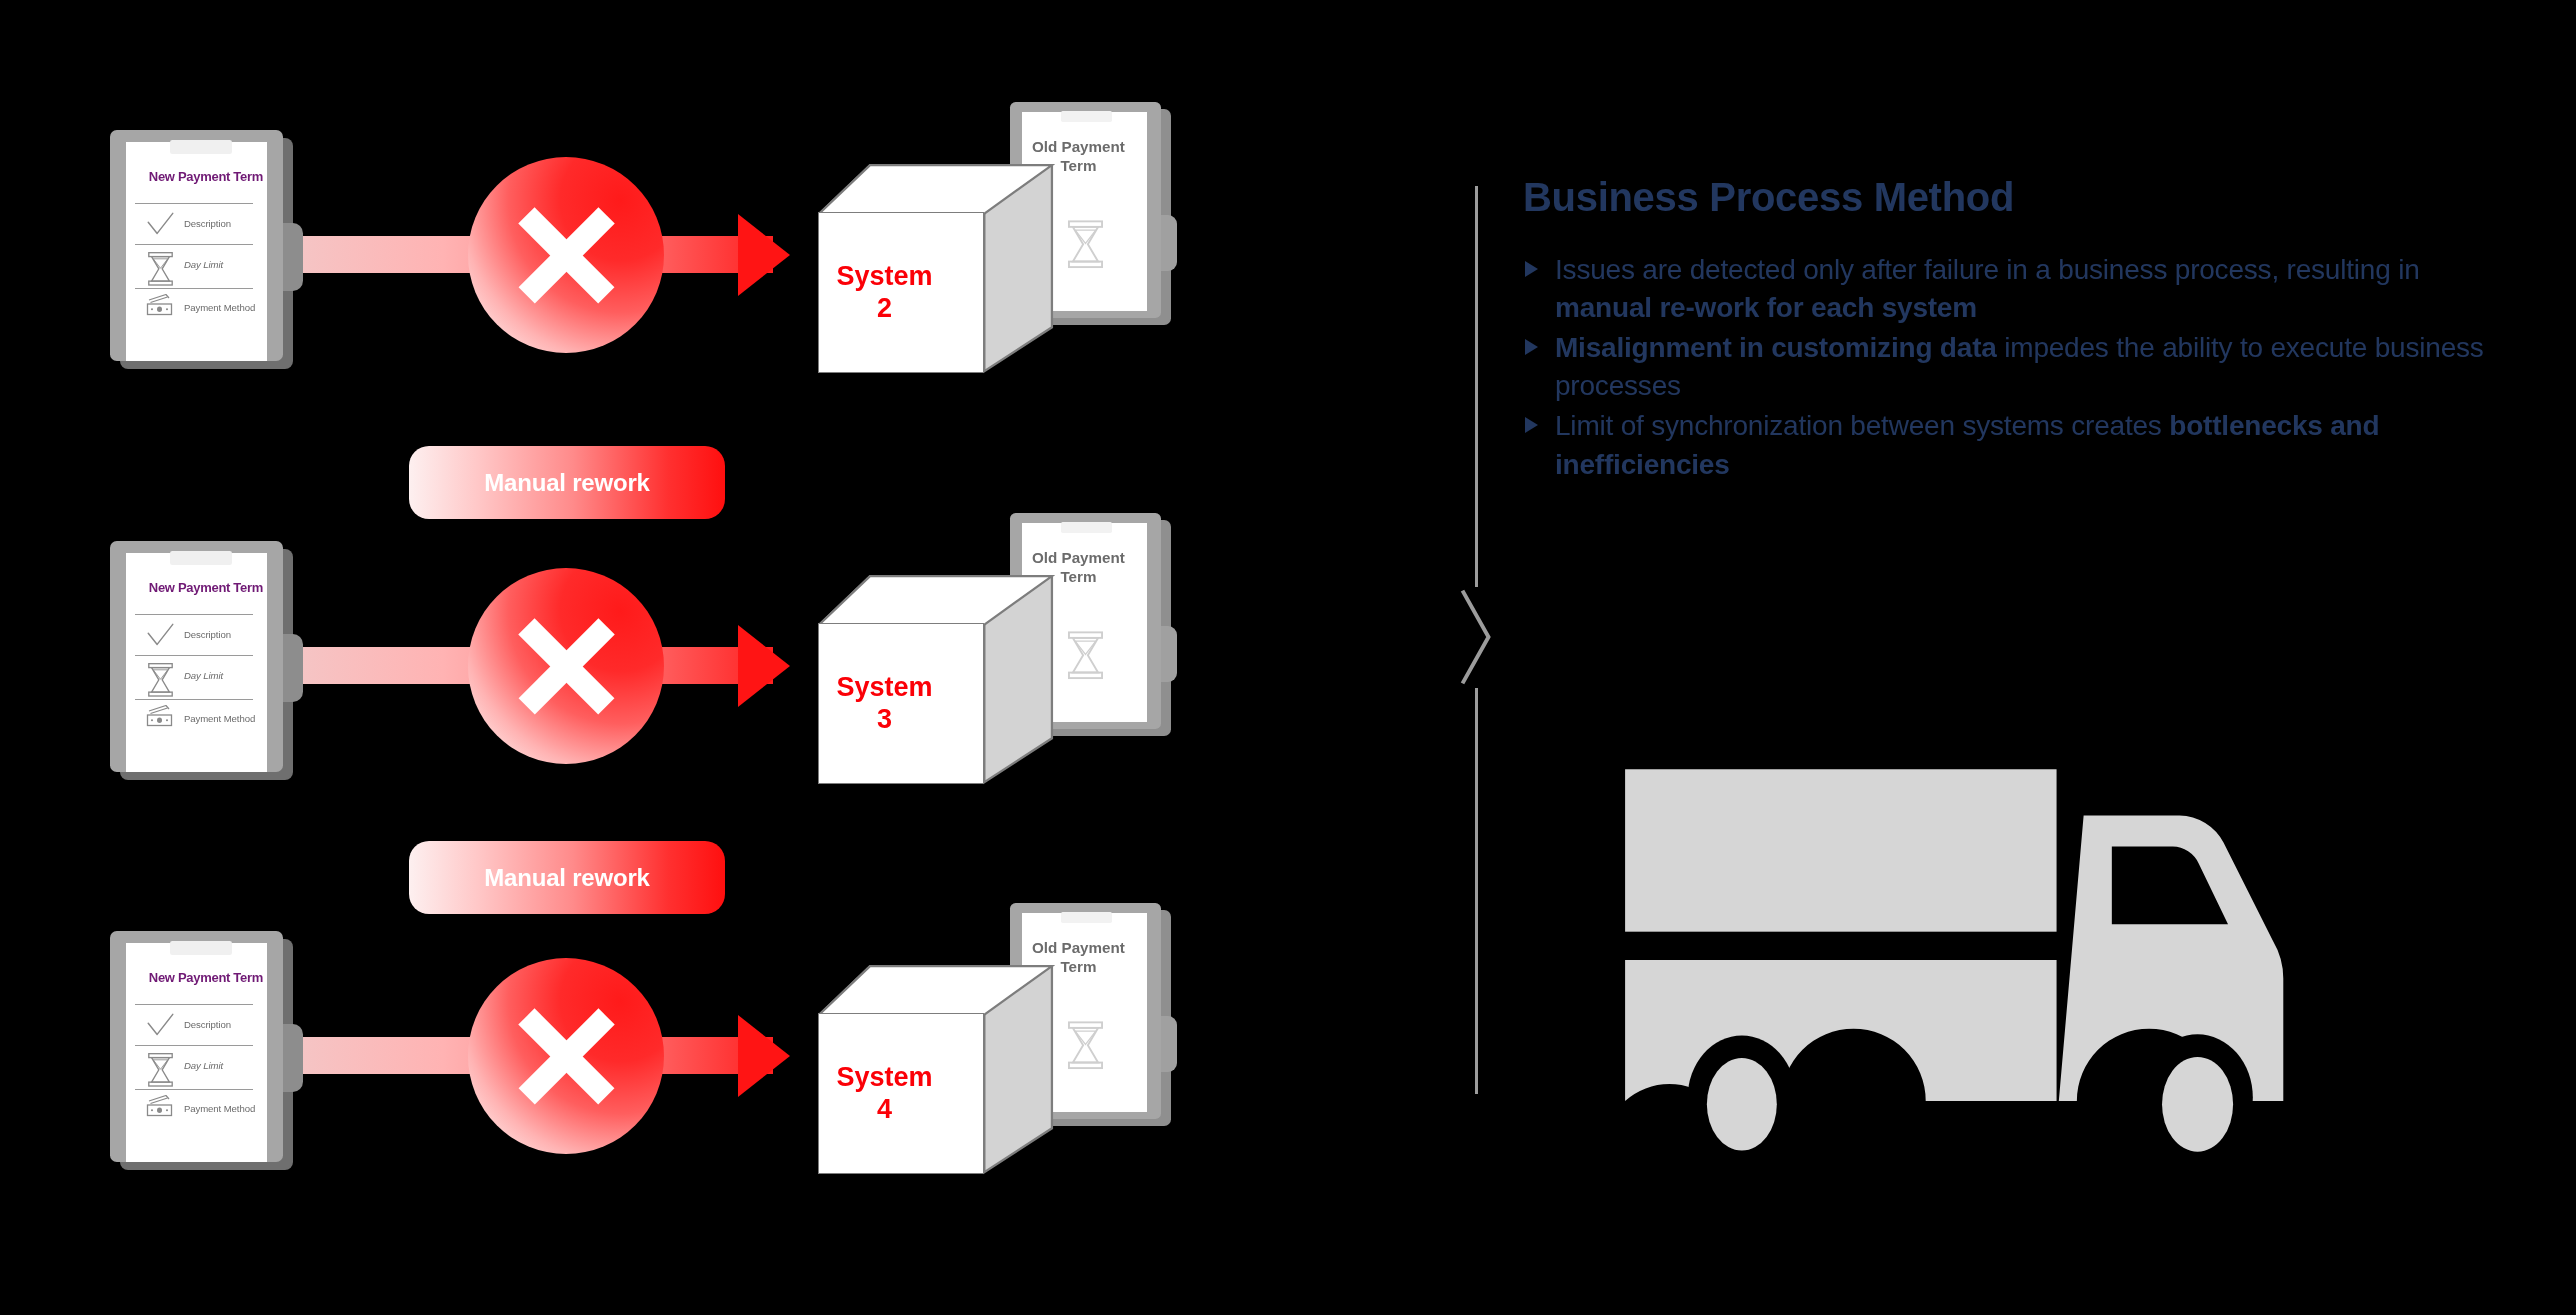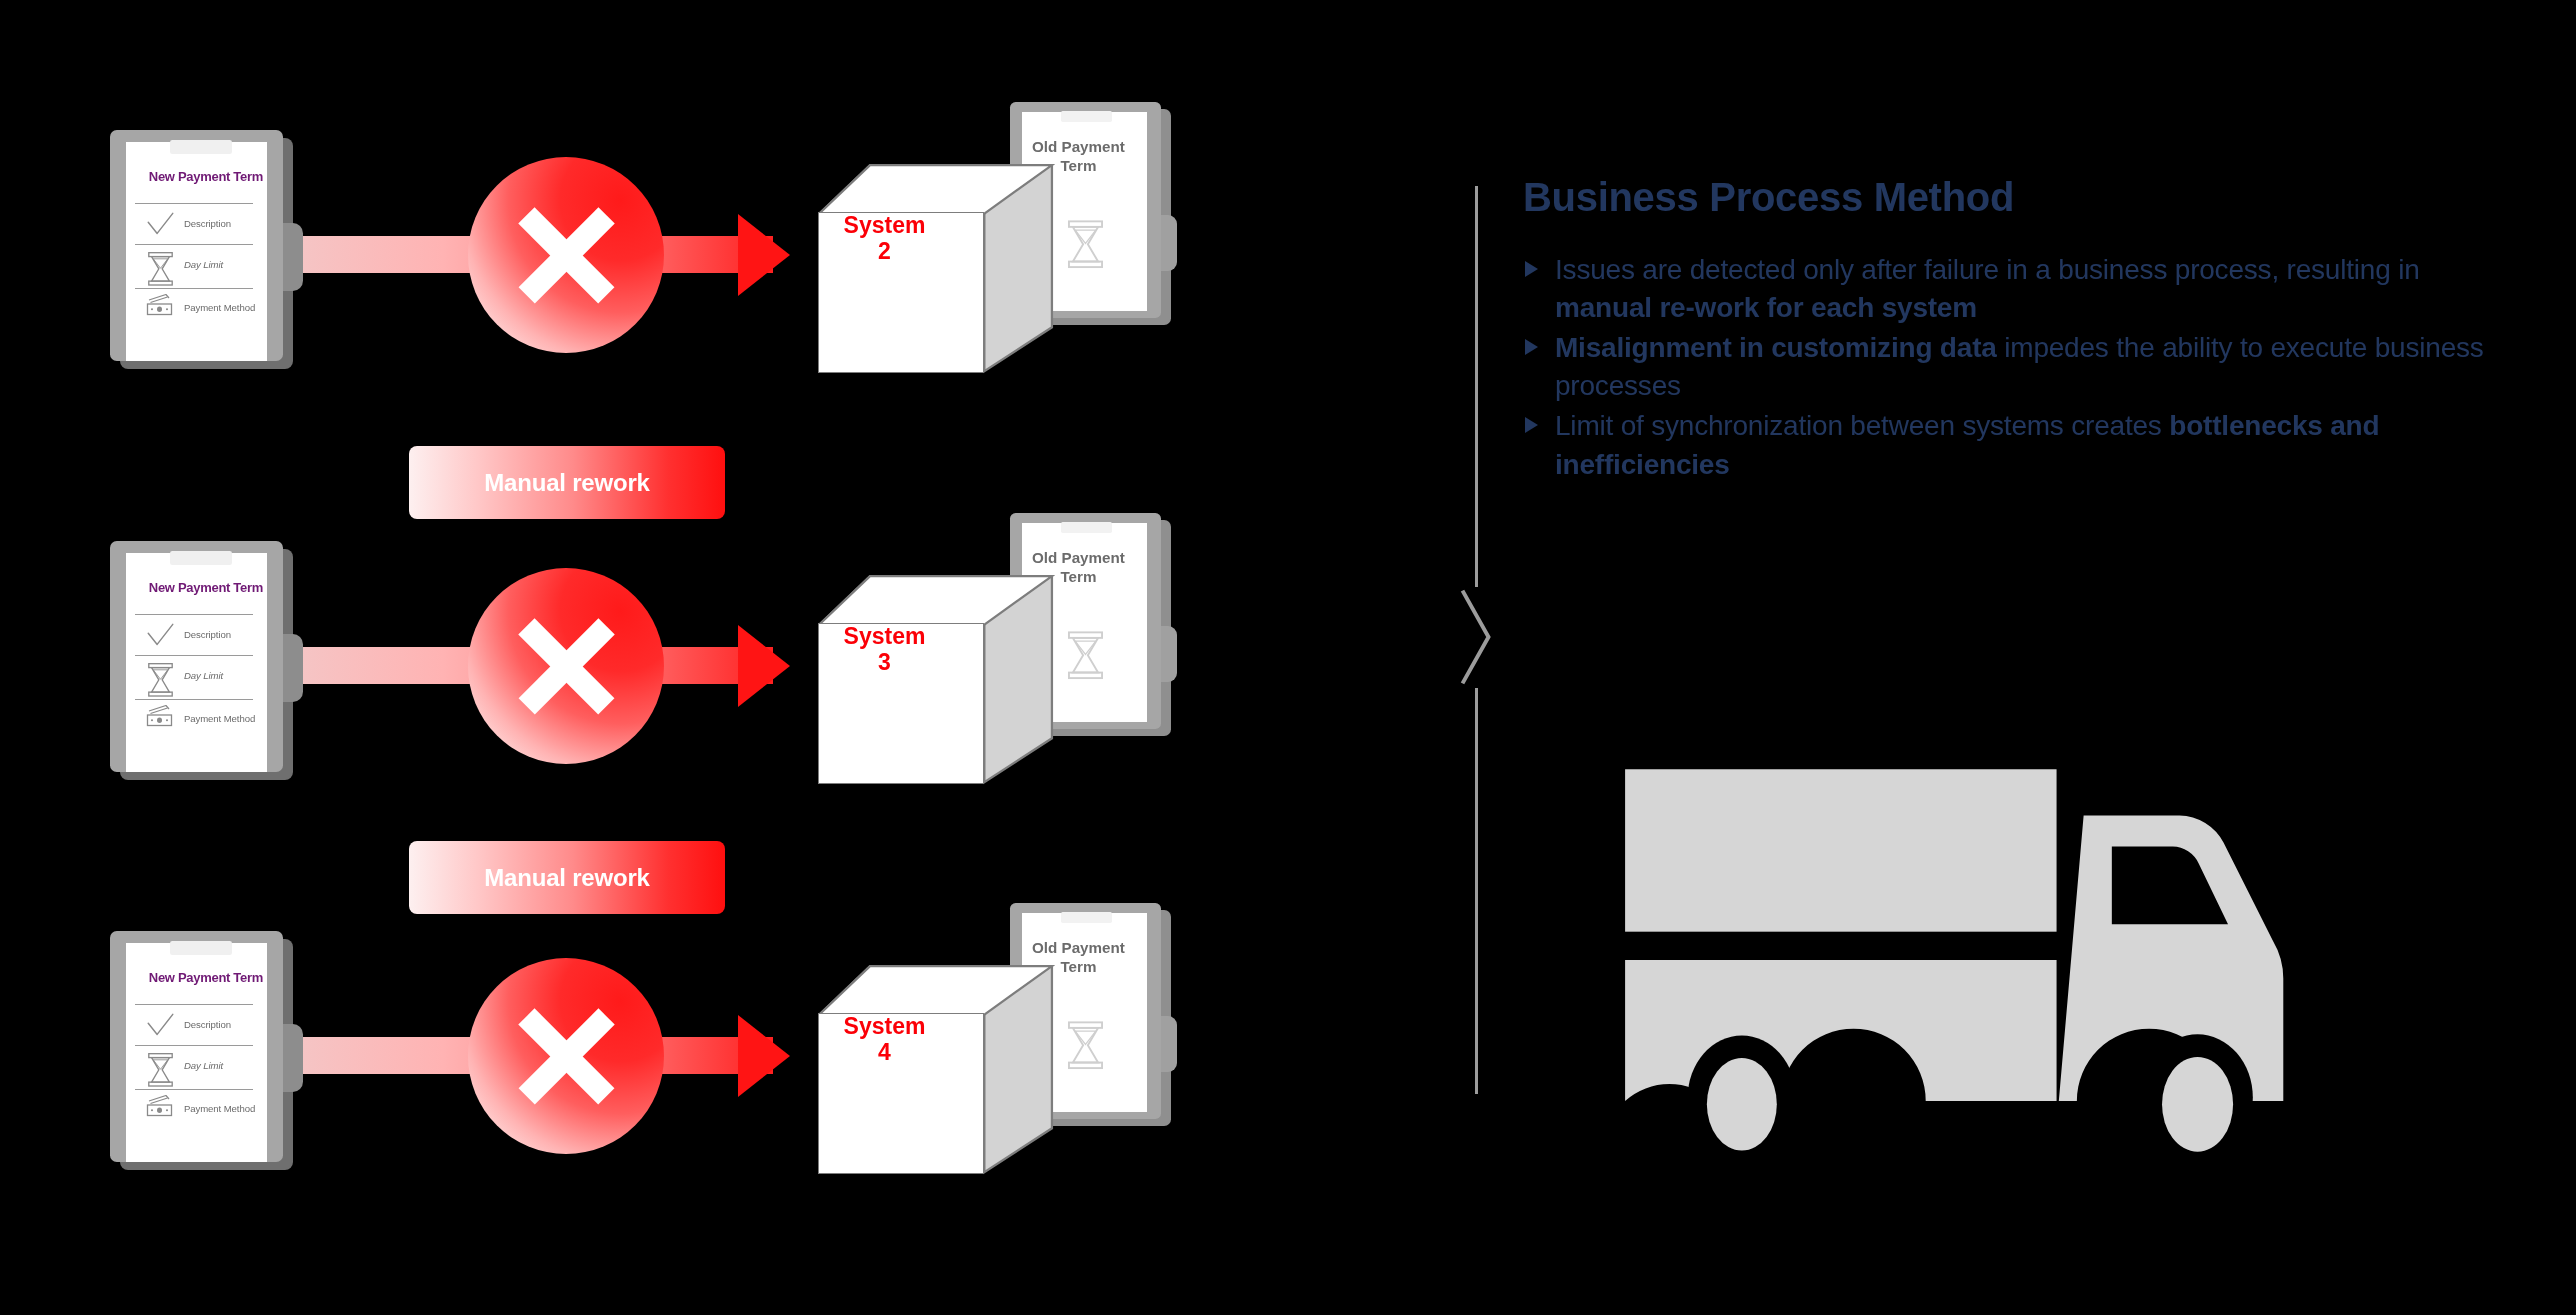--- a/index.html
+++ b/index.html
@@ -81,22 +81,22 @@
   .cube{position:absolute;left:818px;top:79px;width:237px;height:214px;}
   .cube-top{
     position:absolute;left:0;top:0;width:100%;height:100%;
   }
   .cube-face{
     position:absolute;left:0;top:48px;width:166px;height:161px;
     background:#fff;border:1.7px solid #7d7d7d;box-sizing:border-box;
   }
   .cube-label{
     position:absolute;left:0;top:0;width:133px;height:161px;
-    display:flex;flex-direction:column;align-items:center;
-    color:#fb0007;font-weight:bold;font-size:23px;line-height:1.15;
+    display:flex;flex-direction:column;align-items:center;justify-content:center;
+    color:#fb0007;font-weight:bold;font-size:27px;line-height:1.15;
   }
 
   
   .olddoc{position:absolute;left:1010px;top:17px;width:164px;height:223px;}
   .od-shadow{
     position:absolute;left:10.2px;top:6.8px;width:151px;height:216px;
     background:#8f8f8f;border-radius:6.8px;
   }
   .od-tab{
     position:absolute;left:142px;top:113px;width:25px;height:56px;
@@ -109,21 +109,21 @@
   .od-page{position:absolute;left:12.4px;top:10.2px;width:125px;height:199px;background:#fff;}
   .od-clip{position:absolute;left:39px;top:-1.7px;width:51px;height:11.3px;background:#f2f2f2;border-radius:1.7px;}
   .od-title{
     position:absolute;left:0;top:26px;width:112px;text-align:center;
     color:#6b6b6b;font-weight:bold;font-size:15.2px;line-height:1.22;
   }
   .od-hg{position:absolute;left:50%;margin-left:-20.3px;top:107px;width:41px;height:52px;}
 
   
   .pill{
-    position:absolute;width:316px;height:73px;border-radius:8px;
+    position:absolute;width:316px;height:73px;border-radius:20px;
     background:linear-gradient(90deg,#fdf0f0 0%,#ffc7c7 22%,#ff8a8a 52%,#ff3030 82%,#ff0f0f 100%);
     display:flex;align-items:center;justify-content:center;
   }
   .pill-txt{color:#fff;font-weight:bold;font-size:24px;letter-spacing:-0.2px;}
   .pill.p1{left:409px;top:446px;}
   .pill.p2{left:409px;top:841px;}
 
   
   .divider{position:absolute;left:1459px;top:186px;width:34px;height:908px;}
   .dv-line{position:absolute;left:16px;width:3.4px;background:#9c9c9c;}

